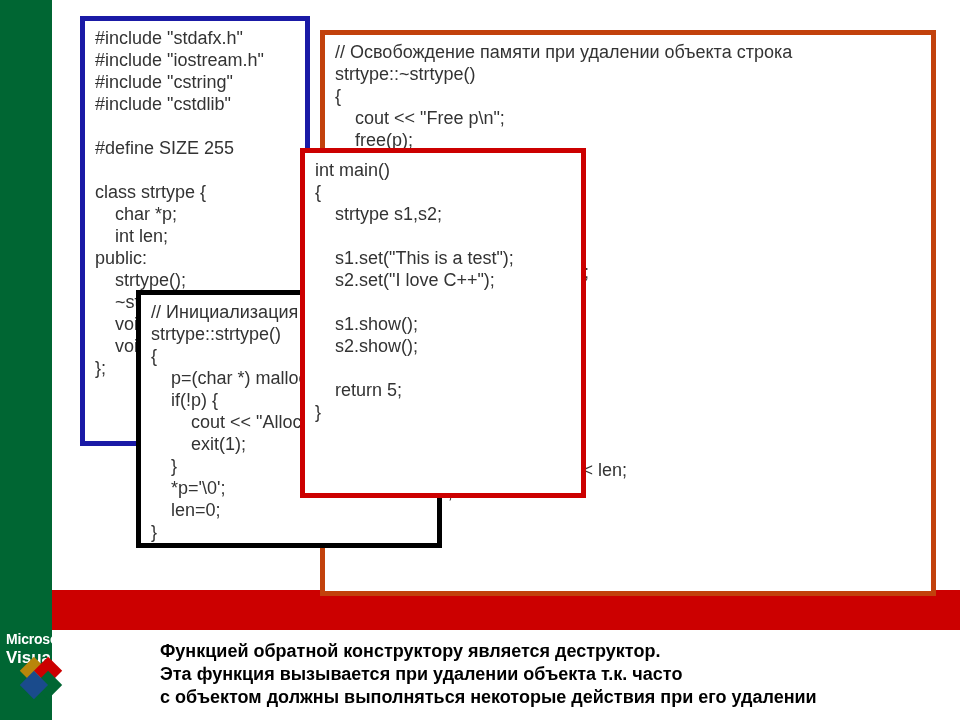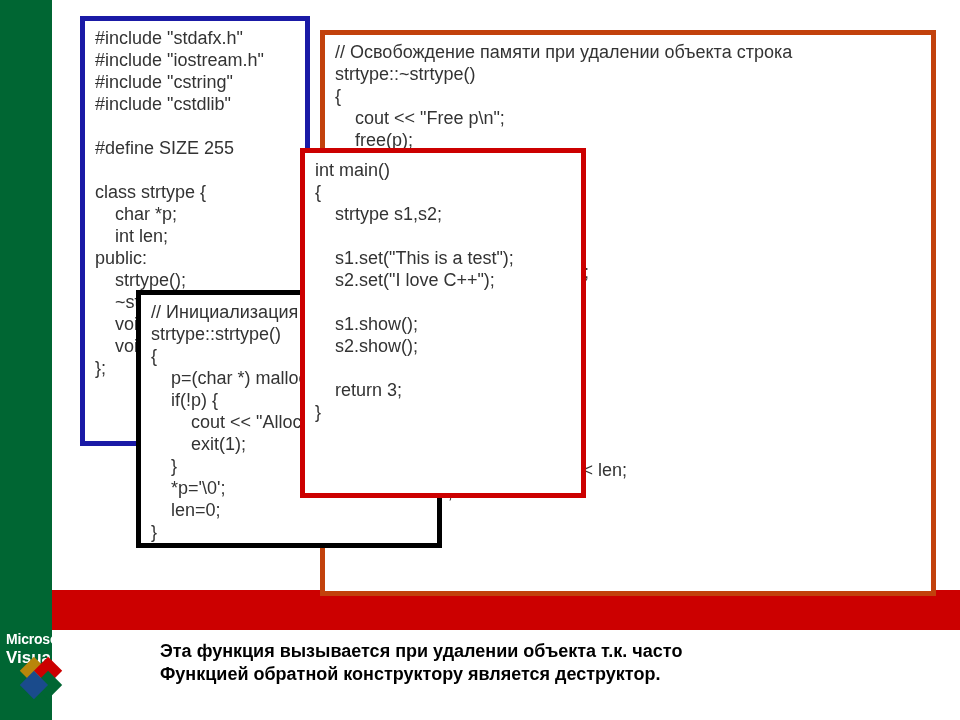--- a/index.html
+++ b/index.html
@@ -149,26 +149,27 @@
 <div class="code-box box-red">int main()
 {
     strtype s1,s2;
 
     s1.set("This is a test");
     s2.set("I love C++");
 
     s1.show();
     s2.show();
 
-    return 3;
+    return 5;
 }</div>
 
 <div class="footer">
+  <div>Функцией обратной конструктору является деструктор.</div>
   <div>Эта функция вызывается при удалении объекта т.к. часто</div>
-  <div>Функцией обратной конструктору является деструктор.</div>
+  <div>с объектом должны выполняться некоторые действия при его удалении</div>
 </div>
 
 <div class="logo">
   <span class="logo-text">Microsoft</span><br>
   <span class="vs-text">Visual Studio</span>
   <div class="logo-icon">
     <div class="sq" style="left:0;top:10px;background:#b8860b"></div>
     <div class="sq" style="left:10px;top:0;background:#cc0000"></div>
     <div class="sq" style="left:20px;top:10px;background:#006633"></div>
     <div class="sq" style="left:10px;top:20px;background:#1a4b8c"></div>

